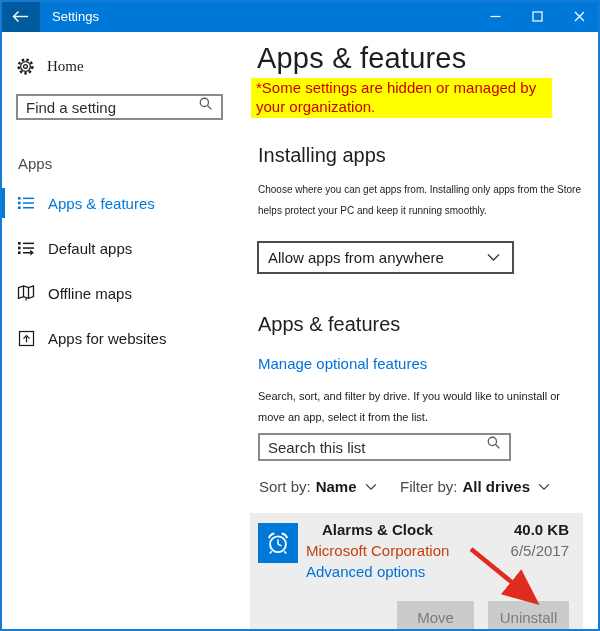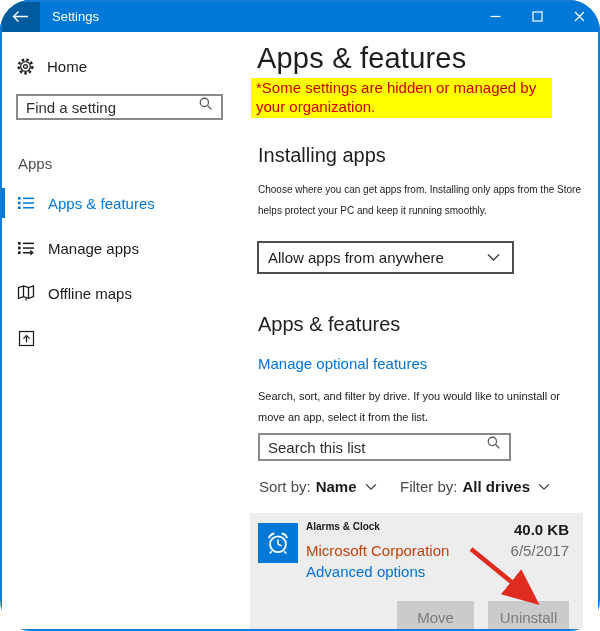--- a/index.html
+++ b/index.html
@@ -1,31 +1,31 @@
 <!DOCTYPE html>
 <html><head>
 <meta charset="utf-8">
 <style>
   * { margin:0; padding:0; box-sizing:border-box; }
   html,body { width:600px; height:631px; }
   body { font-family:"Liberation Sans","DejaVu Sans",sans-serif; background:#fff; }
-  #frame { position:relative; width:600px; height:631px; background:#fff; overflow:hidden;border-radius:31px; }
+  #frame { position:relative; width:600px; height:631px; background:#fff; overflow:hidden; }
   #border-overlay { position:absolute; inset:0; border:2px solid #147bd7; pointer-events:none; z-index:50; }
 
   
   .titlebar { position:absolute; left:0; top:0; width:600px; height:32px; background:#0078d7; z-index:10; }
   .back-btn { position:absolute; left:0; top:0; width:40px; height:32px; background:#005a9e; display:flex; align-items:center; justify-content:center; cursor:pointer; }
   .win-title { position:absolute; left:52px; top:0; height:32px; display:flex; align-items:center; color:#fff; font-size:13px; }
   .win-controls { position:absolute; right:0; top:0; height:32px; display:flex; }
   .win-btn { width:42px; height:32px; display:flex; align-items:center; justify-content:center; }
 
   
   .side-row { position:absolute; display:flex; align-items:center; }
   #home-row { left:16px; top:52px; height:28px; gap:12px; }
-  #home-row .lbl { font-size:15px; color:#1b1b1b; }
+  #home-row .lbl { font-size:15px; color:#1b1b1b;font-family:Liberation Serif, serif; }
   .searchbox { position:absolute; border:2px solid #8a8a8a; background:#fff; display:flex; }
   .searchbox input { border:none; outline:none; flex:1; font-size:15px; font-family:inherit; color:#2e2e2e; padding:0 0 0 8px; background:transparent; min-width:0; }
   .searchbox input::placeholder { color:#2e2e2e; opacity:1; }
   .searchbox .mag { flex:0 0 auto; margin-right:8px; display:flex; }
   #find-box { left:16px; top:94px; width:207px; height:26px; }
   #apps-label { position:absolute; left:18px; top:155px; font-size:15px; color:#4c4c4c; }
   .nav-item { position:absolute; left:0; width:240px; height:32px; display:flex; align-items:center; cursor:pointer; color:#1b1b1b; }
   .nav-item .nicon { width:20px; margin-left:16px; display:flex; justify-content:center; }
   .nav-item .nlabel { margin-left:12px; font-size:15px; }
   .nav-item.selected { color:#0078d7; }
@@ -49,21 +49,21 @@
   .sf-group { position:absolute; top:478px; display:flex; align-items:center; font-size:15px; cursor:pointer; }
   .sf-group .sf-label { color:#4a4a4a; }
   .sf-group .sf-value { color:#1a1a1a; font-weight:700; margin-left:5px; }
   .sf-group .chev { margin-left:8px; display:flex; }
   #sort-group { left:259px; }
   #filter-group { left:400px; }
 
   
   #app-card { position:absolute; left:250px; top:513px; width:333px; height:118px; background:#ededed; }
   #app-icon { position:absolute; left:8px; top:10px; width:40px; height:40px; background:#0078d7; display:flex; align-items:center; justify-content:center; }
-  #app-name { position:absolute; left:56px; top:8px; font-size:10px; font-weight:700; color:#1a1a1a; }
+  #app-name { position:absolute; left:72px; top:8px; font-size:15px; font-weight:700; color:#1a1a1a; }
   #app-publisher { position:absolute; left:56px; top:29px; font-size:15px; color:#c2410c; }
   #adv-link { position:absolute; left:56px; top:50px; }
   #app-size { position:absolute; right:14px; top:8px; font-size:15px; font-weight:700; color:#1a1a1a; }
   #app-date { position:absolute; right:14px; top:29px; font-size:15px; color:#6b6b6b; }
   .gray-btn { position:absolute; top:88px; height:32px; background:#cbcbcb; color:#7c7c7c; font-size:15px; display:flex; align-items:center; justify-content:center; cursor:pointer; }
   #move-btn { left:147px; width:77px; }
   #uninstall-btn { left:238px; width:81px; }
 
   #red-arrow { position:absolute; left:430px; top:528px; z-index:40; pointer-events:none; }
 </style>
@@ -141,21 +141,21 @@
       <svg width="18" height="18" viewBox="0 0 18 18" fill="currentColor">
           <rect x="1" y="3" width="2.6" height="2.6"></rect>
           <rect x="1" y="7.7" width="2.6" height="2.6"></rect>
           <rect x="1" y="12.4" width="2.6" height="2.6"></rect>
           <rect x="6" y="3.6" width="11" height="1.5"></rect>
           <rect x="6" y="8.3" width="11" height="1.5"></rect>
           <rect x="6" y="13" width="7" height="1.5"></rect>
           <path d="M13.2 10.8 L17 13.7 L13.2 16.6 Z"></path>
         </svg>
     </span>
-    <span class="nlabel">Manage apps</span>
+    <span class="nlabel">Default apps</span>
   </div>
 
   <div class="nav-item" style="top:277px">
 
     <span class="nicon">
       <svg width="18" height="18" viewBox="0 0 18 18" fill="none" stroke="currentColor" stroke-width="1.3">
           <path d="M1.5 3.6 L6.5 1.9 L11.5 3.6 L16.5 1.9 V12.6 L11.5 14.3 L6.5 12.6 L1.5 14.3 Z"></path>
           <path d="M6.5 1.9 V12.6"></path>
           <path d="M11.5 3.6 V14.3"></path>
           <path d="M9 14.3 V16.6"></path>
@@ -166,20 +166,21 @@
 
   <div class="nav-item" style="top:322px">
 
     <span class="nicon">
       <svg width="17" height="17" viewBox="0 0 18 18" fill="none" stroke="currentColor" stroke-width="1.3">
           <rect x="1.6" y="1.6" width="14.8" height="14.8"></rect>
           <path d="M9 13 V7"></path>
           <path d="M5.8 9.2 L9 6 L12.2 9.2"></path>
         </svg>
     </span>
+    <span class="nlabel">Apps for websites</span>
   </div>
 
   <div id="main-title">Apps &amp; features</div>
 
   <div id="notice">*Some settings are hidden or managed by your organization.</div>
 
   <div class="sec-heading" id="installing-heading">Installing apps</div>
 
   <div id="para1">Choose where you can get apps from. Installing only apps from the Store helps protect your PC and keep it running smoothly.</div>
 

